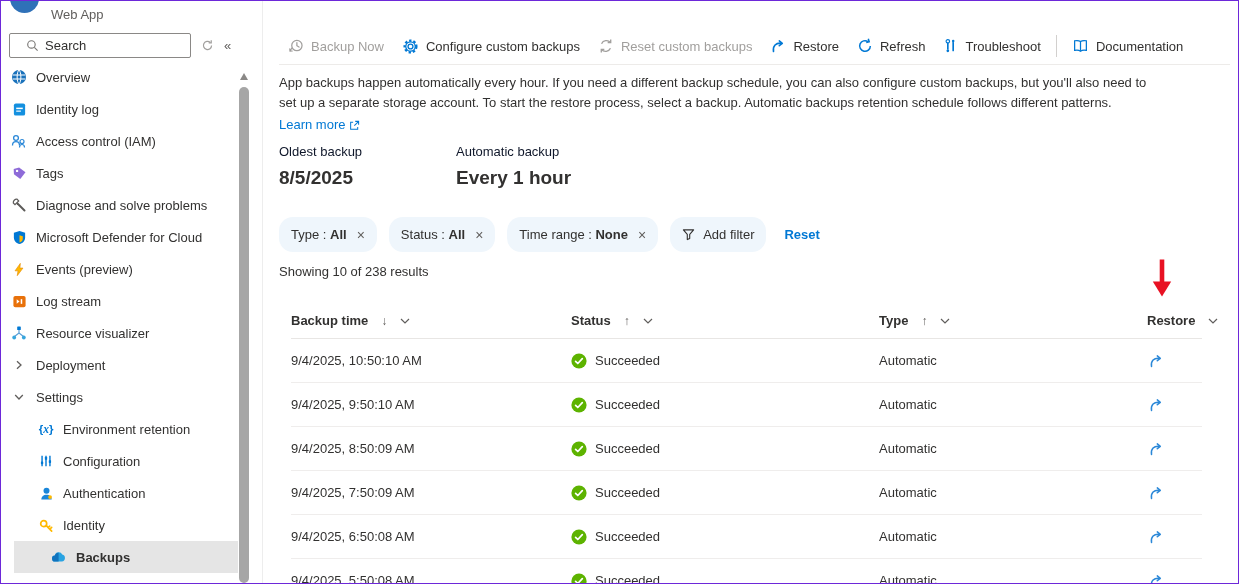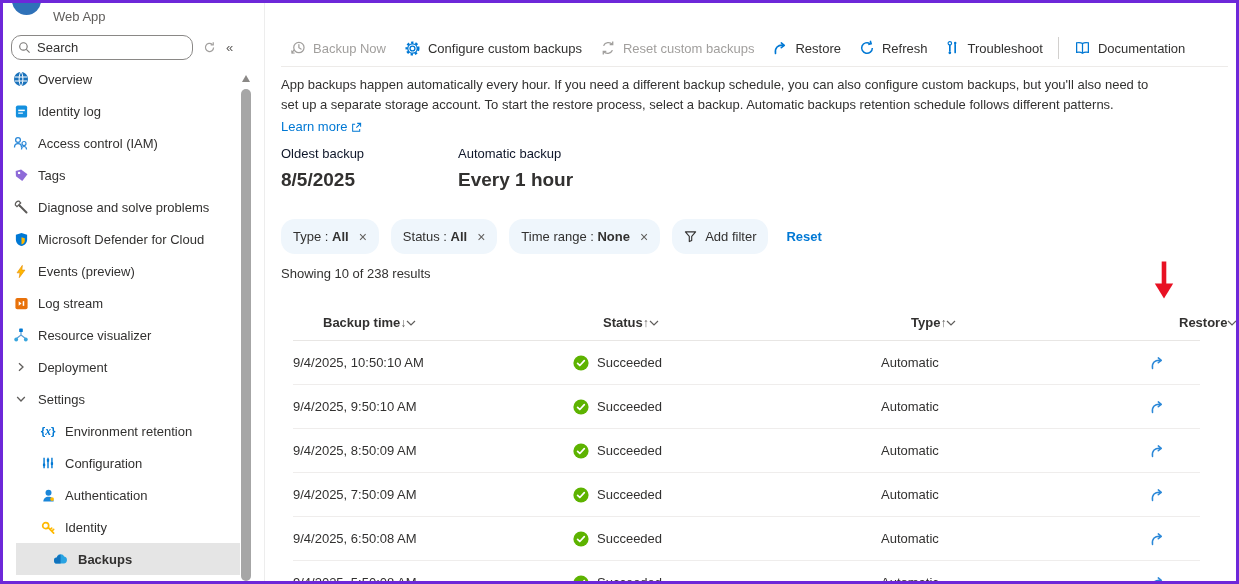--- a/index.html
+++ b/index.html
@@ -1,25 +1,25 @@
 <!DOCTYPE html>
 <html><head>
 <meta charset="utf-8">
 <style>
   * { margin:0; padding:0; box-sizing:border-box; }
   body { background:#f6f8fa; font-family:"Liberation Sans", sans-serif; }
   .screen { position:relative; width:1239px; height:584px; background:#fff;
-            border:3px solid #6d28d9; overflow:hidden; color:#323130; font-size:13px; }
+            border:1px solid #6d28d9; overflow:hidden; color:#323130; font-size:13px; }
 
   
   .sidebar { position:absolute; left:0; top:0; width:262px; height:100%; background:#fff; border-right:1px solid #ededed; }
   .app-head-icon { position:absolute; left:9px; top:-17px; width:29px; height:29px; border-radius:50%; background:#2f71b8; }
   .app-head-title { position:absolute; left:50px; top:6px; color:#605e5c; }
   .search-row { position:absolute; left:8px; top:32px; right:8px; height:25px; display:flex; align-items:center; }
-  .search-box { display:flex; align-items:center; gap:6px; width:182px; height:25px; border:1px solid #8a8886; border-radius:10px; padding:0 6px; background:#fff; }
+  .search-box { display:flex; align-items:center; gap:6px; width:182px; height:25px; border:1px solid #8a8886; border-radius:2px; padding:0 16px; background:#fff; }
   .search-box span { color:#323130; }
   .side-iconbtn { margin-left:10px; color:#8a8886; display:flex; align-items:center; }
   .collapse-btn { margin-left:10px; color:#605e5c; font-size:13px; }
   .nav { position:absolute; left:0; top:60px; width:237px; }
   .nav-item { display:flex; align-items:center; gap:9px; height:32px; padding-left:10px; cursor:pointer; color:#323130; }
   .nav-item.sub { padding-left:37px; }
   .nav-item.selected { background:#e5e5e5; font-weight:bold;margin-left:13px; }
   .nico { width:16px; height:16px; flex:0 0 16px; display:flex; align-items:center; justify-content:center; }
   .vscroll-up { position:absolute; left:239px; top:72px; width:0; height:0; border-left:4.5px solid transparent; border-right:4.5px solid transparent; border-bottom:7px solid #8a8886; }
   .vscroll-thumb { position:absolute; left:238px; top:86px; width:10px; bottom:0; background:#a6a6a6; border-radius:5px; }
@@ -44,21 +44,21 @@
   .pill { display:flex; align-items:center; gap:8px; background:#eff6fc; border-radius:14px; height:35px; padding:0 12px; cursor:pointer; white-space:nowrap; }
   .pill b { font-weight:bold; }
   .pill .x { color:#605e5c; font-size:14px; margin-left:2px; cursor:pointer; }
   .reset-link { color:#0078d4; font-weight:bold; cursor:pointer; margin-left:6px; }
 
   .results { position:absolute; left:16px; top:263px; color:#323130; }
 
   .tablewrap { position:absolute; left:28px; top:302px; right:36px; }
   .thead, .trow { display:grid; grid-template-columns:280px 308px 268px 1fr; align-items:center; }
   .thead { height:36px; border-bottom:1px solid #e8e6e4; }
-  .hcell { display:flex; align-items:center; gap:0; font-weight:bold; color:#323130; cursor:pointer;margin-left:30px; }
+  .hcell { display:flex; align-items:center; gap:13px; font-weight:bold; color:#323130; cursor:pointer; }
   .hcell .sort { color:#605e5c; font-weight:normal; font-size:12px; }
   .hcell.right { justify-content:flex-end; }
   .trow { height:44px; border-bottom:1px solid #efedec; cursor:pointer; }
   .cell { display:flex; align-items:center; gap:8px; color:#323130; }
   .cell.restore { justify-content:flex-end; padding-right:38px; }
   .chev { display:flex; align-items:center; }
 
   .red-arrow { position:absolute; left:886px; top:257px; pointer-events:none; }
 </style>
 </head>

